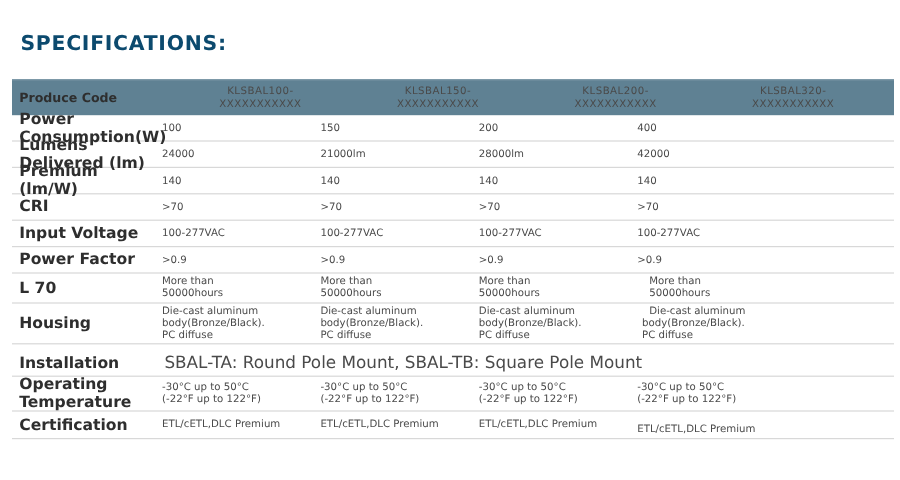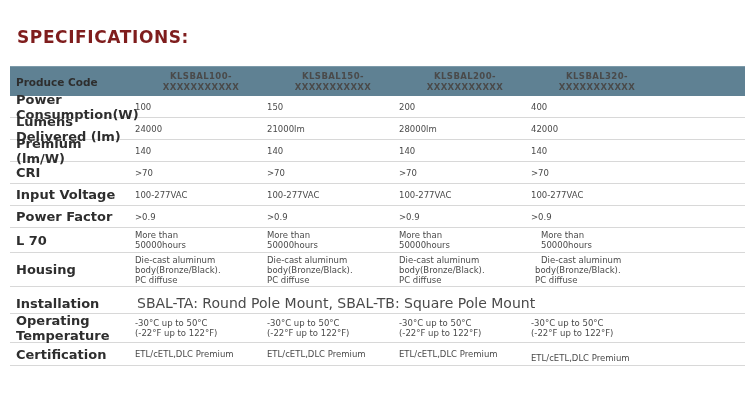--- a/index.html
+++ b/index.html
@@ -1,21 +1,21 @@
 <!DOCTYPE html>
 <html><head>
   <meta charset="utf-8">
   <style>
     html, body { margin: 0; padding: 0; background: #ffffff; }
     body { width: 750px; height: 400px; position: relative; overflow: hidden; font-family: "DejaVu Sans", sans-serif; color: #3a3a3a; }
-    .title { position: absolute; left: 17px; top: 27px; font-size: 17px; font-weight: bold; color: #7f1d1d; letter-spacing: 0.6px; }
+    .title { position: absolute; left: 17px; top: 27px; font-size: 17px; font-weight: bold; color: #0c4a6e; letter-spacing: 0.6px; }
     .table { position: absolute; left: 10px; top: 66px; width: 735px; }
-    .hdr { height: 29px; background: #5f8193; display: flex; align-items: center; color: #ffffff; border-top: 1px solid #7d9aa9; }
+    .hdr { height: 29px; background: #5f8193; display: flex; align-items: center; color: #ffffff; border-top: 1px solid #7d9aa9; gap: 16px; }
     .hdr .c0 { font-weight: bold; font-size: 10.5px; padding-left: 6px; }
-    .hdr .cv { font-weight: bold; font-size: 8.5px; text-align: center; line-height: 11px; letter-spacing: 0.4px; }
+    .hdr .cv { font-weight: normal; font-size: 8.5px; text-align: center; line-height: 11px; letter-spacing: 0.4px; }
     .row { display: flex; align-items: center; border-bottom: 1.5px solid #d8d8d8; }
     .c0 { width: 125px; flex: none; font-weight: bold; font-size: 13px; padding-left: 6px; color: #2e2e2e; box-sizing: border-box; }
     .cv { width: 132px; flex: none; font-size: 8.5px; color: #4a4a4a; line-height: 10px; }
     .span { flex: none; font-size: 14px; color: #4a4a4a; padding-left: 2px; }
   </style>
 </head>
 <body>
 
 <div class="title">SPECIFICATIONS:</div>
 

